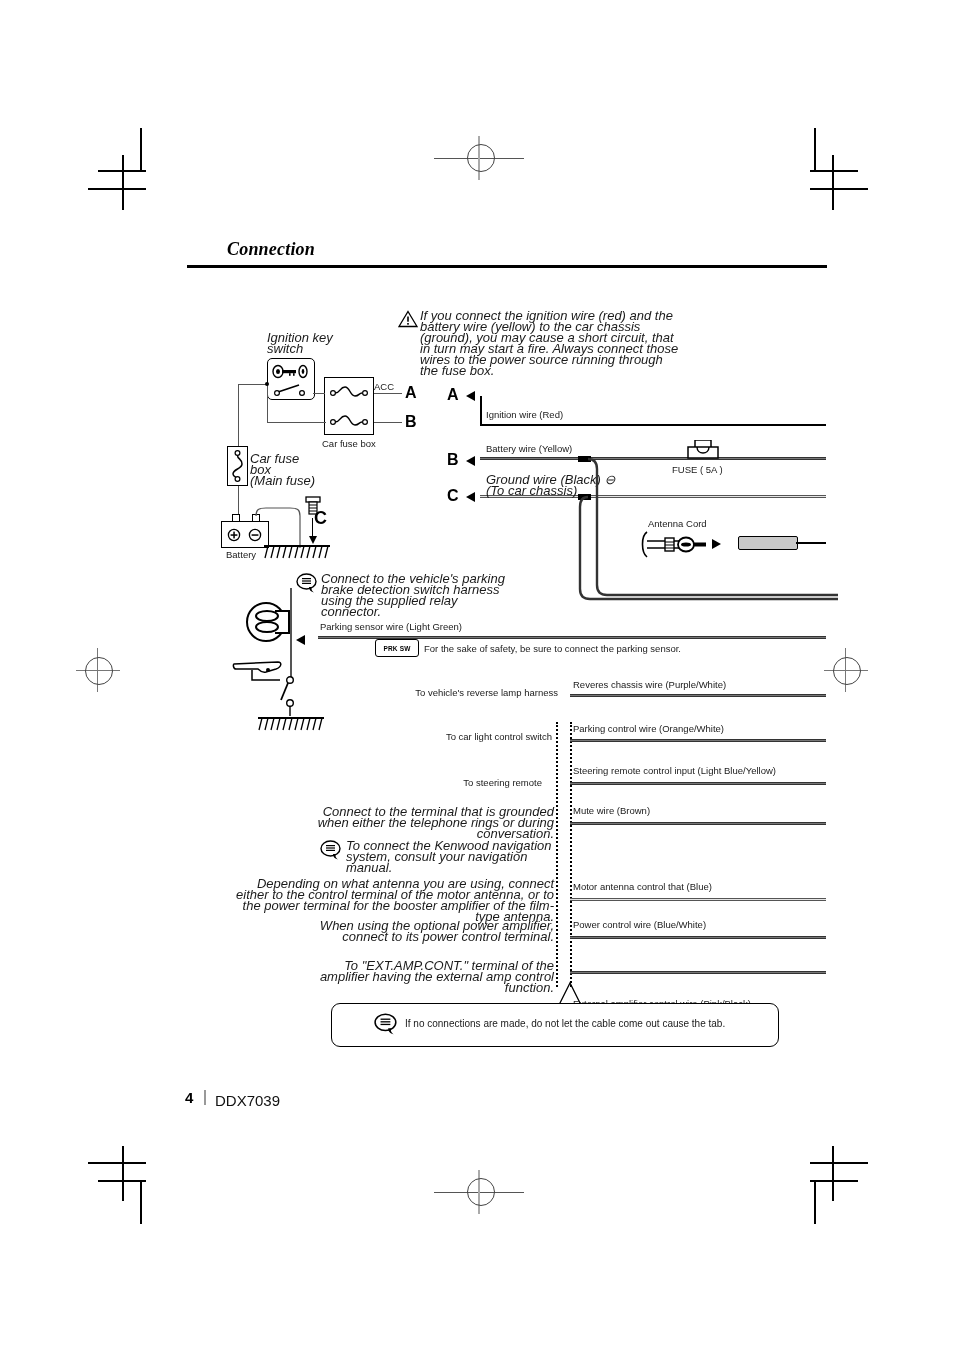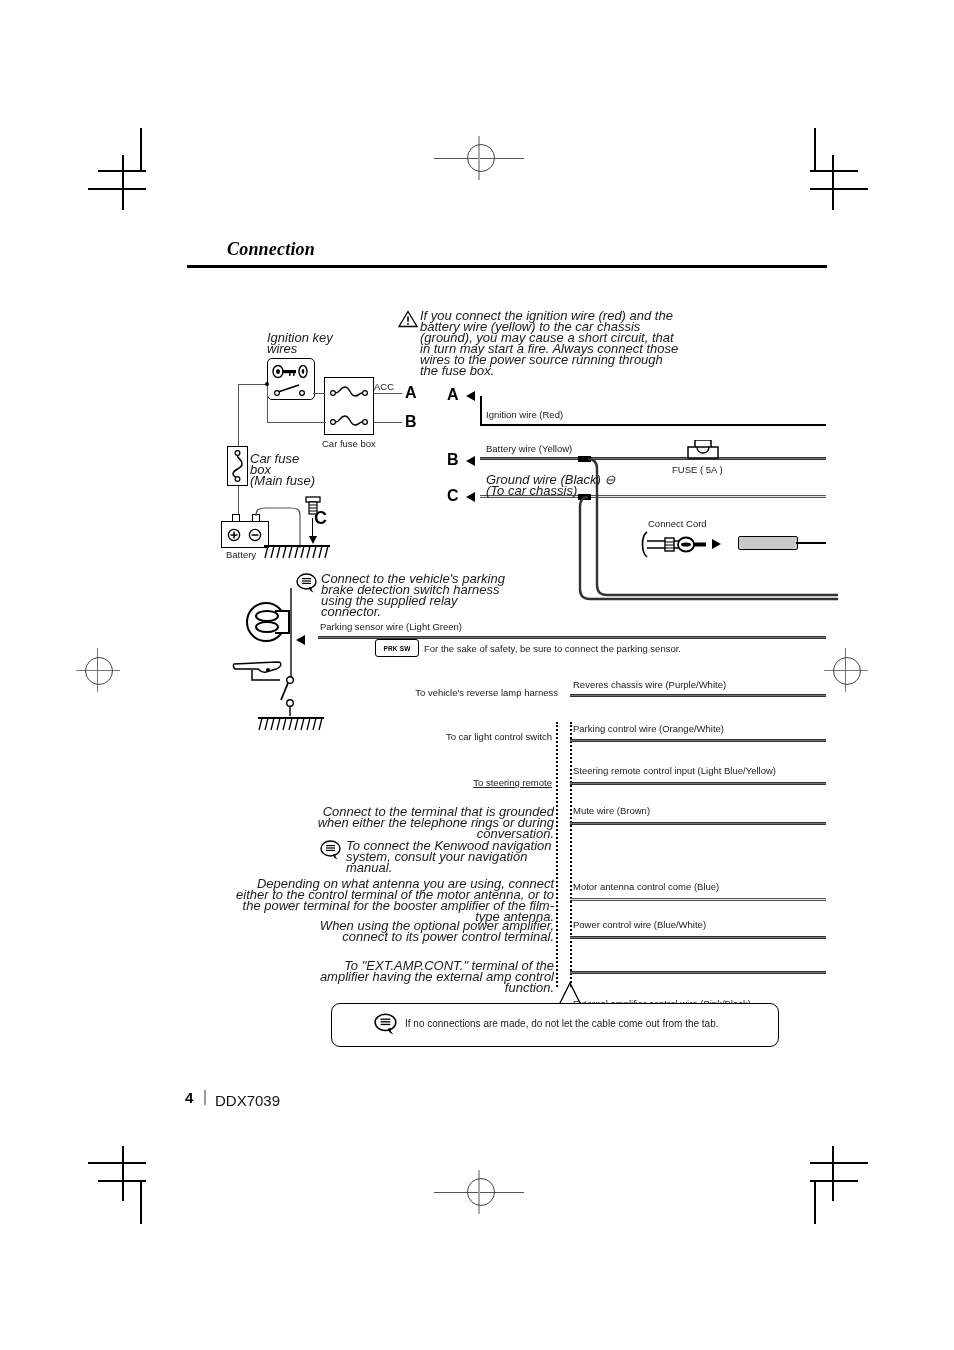--- a/index.html
+++ b/index.html
@@ -93,21 +93,21 @@
 <div class="abs" id="title-rule" style="left:187px;top:265px;width:640px;"></div>
 
 <svg class="abs" style="left:398px;top:310px;" width="20" height="18" viewBox="0 0 20 18">
   <polygon points="10,1.5 19,16.5 1,16.5" fill="none" stroke="#000" stroke-width="1.3"></polygon>
   <rect x="9.2" y="6.5" width="1.6" height="5.2" fill="#000"></rect>
   <rect x="9.2" y="13" width="1.6" height="1.7" fill="#000"></rect>
 </svg>
 <div class="abs txt" style="left:420px;top:310px;width:262px;">If you connect the ignition wire (red) and the battery wire (yellow) to the car chassis (ground), you may cause a short circuit, that in turn may start a fire. Always connect those wires to the power source running through the fuse box.</div>
 
 <div class="abs txt" style="left:267px;top:332px;width:90px;">Ignition key
-wires</div>
+switch</div>
 
 <div class="box" style="left:267px;top:358px;width:48px;height:42px;border-radius:5px;"></div>
 <svg class="abs" style="left:272px;top:363px;" width="38" height="17" viewBox="0 0 38 17">
   <ellipse cx="6" cy="8.5" rx="5" ry="6" fill="#fff" stroke="#000" stroke-width="1.4"></ellipse>
   <ellipse cx="6" cy="8.5" rx="2" ry="2.6" fill="#000"></ellipse>
   <rect x="10" y="7" width="14" height="3.2" fill="#000"></rect>
   <rect x="17" y="10.2" width="1.6" height="2.6" fill="#000"></rect>
   <rect x="21" y="10.2" width="1.6" height="2.6" fill="#000"></rect>
   <ellipse cx="31" cy="8.5" rx="4" ry="6" fill="#fff" stroke="#000" stroke-width="1.4"></ellipse>
   <ellipse cx="31" cy="8.5" rx="1.3" ry="2.4" fill="#000"></ellipse>
@@ -223,21 +223,21 @@
 <div class="wire lgt" style="left:480px;top:495px;width:346px;"></div>
 <div class="abs txt" style="left:486px;top:474px;width:150px;">Ground wire (Black) ⊖
 (To car chassis)</div>
 <div class="termblk" style="left:578px;top:494px;width:13px;height:6px;"></div>
 
 <svg class="abs" style="left:570px;top:455px;" width="270" height="150" viewBox="0 0 270 150">
   <path d="M18 4 C24 4 27 7 27 14 L27 130 C27 137 30 140 37 140 L268 140" fill="none" stroke="#333" stroke-width="2.4"></path>
   <path d="M18 42 C13 42 10 45 10 52 L10 134 C10 141 13 144 20 144 L268 144" fill="none" stroke="#333" stroke-width="2.4"></path>
 </svg>
 
-<div class="lbl" style="left:648px;top:518px;">Connect Cord</div>
+<div class="lbl" style="left:648px;top:518px;">Antenna Cord</div>
 <svg class="abs" style="left:638px;top:530px;" width="84" height="30" viewBox="0 0 84 30">
   <path d="M9 2 C3 6 3 22 9 27" fill="none" stroke="#000" stroke-width="1.6"></path>
   <line x1="9" y1="11" x2="42" y2="11" stroke="#000" stroke-width="1.4"></line>
   <line x1="9" y1="18" x2="42" y2="18" stroke="#000" stroke-width="1.4"></line>
   <rect x="27" y="8" width="9" height="13" fill="#fff" stroke="#000" stroke-width="1.4"></rect>
   <line x1="27" y1="12" x2="36" y2="12" stroke="#000" stroke-width="1"></line>
   <line x1="27" y1="15" x2="36" y2="15" stroke="#000" stroke-width="1"></line>
   <line x1="27" y1="18" x2="36" y2="18" stroke="#000" stroke-width="1"></line>
   <ellipse cx="48" cy="14.5" rx="8" ry="7" fill="#fff" stroke="#000" stroke-width="1.8"></ellipse>
   <ellipse cx="48" cy="14.5" rx="5" ry="2" fill="#000"></ellipse>
@@ -306,58 +306,58 @@
 <div class="dotline" style="left:556px;top:722px;height:265px;"></div>
 <div class="dotline" style="left:570px;top:722px;height:265px;"></div>
 <svg class="abs" style="left:550px;top:980px;" width="40" height="28" viewBox="0 0 40 28">
   <path d="M8 27 L20 3 L32 27" fill="none" stroke="#000" stroke-width="1.3"></path>
 </svg>
 
 <div class="lbl txt-r" style="left:330px;top:731px;width:222px;">To car light control switch</div>
 <div class="lbl" style="left:573px;top:723px;">Parking control wire (Orange/White)</div>
 <div class="wire gry" style="left:570px;top:739px;width:256px;"></div>
 
-<div class="lbl txt-r" style="left:330px;top:777px;width:222px;text-decoration:underline;">To steering remote</div>
+<div class="lbl txt-r" style="left:320px;top:777px;width:222px;">To steering remote</div>
 <div class="lbl" style="left:573px;top:765px;">Steering remote control input (Light Blue/Yellow)</div>
 <div class="wire gry" style="left:570px;top:782px;width:256px;"></div>
 
 <div class="abs txt txt-r" style="left:310px;top:806px;width:244px;">Connect to the terminal that is grounded when either the telephone rings or during conversation.</div>
 <div class="lbl" style="left:573px;top:805px;">Mute wire (Brown)</div>
 <div class="wire gry" style="left:570px;top:822px;width:256px;"></div>
 
 <svg class="abs" style="left:320px;top:840px;" width="22" height="20" viewBox="0 0 22 20">
   <ellipse cx="10.5" cy="8.5" rx="9.5" ry="7.5" fill="#fff" stroke="#000" stroke-width="1.4"></ellipse>
   <path d="M13 14 C13 17 15 19 18 19.5 C15 17.5 15.5 15.5 15.5 14 Z" fill="#000"></path>
   <g fill="#000">
       <rect x="6" y="5" width="9" height="1.2"></rect>
       <rect x="6" y="7.4" width="9" height="1.2"></rect>
       <rect x="6" y="9.8" width="9" height="1.2"></rect>
     </g>
 </svg>
 <div class="abs txt" style="left:346px;top:840px;width:210px;">To connect the Kenwood navigation system, consult your navigation manual.</div>
 
 <div class="abs txt txt-r" style="left:236px;top:878px;width:318px;">Depending on what antenna you are using, connect either to the control terminal of the motor antenna, or to the power terminal for the booster amplifier of the film-type antenna.</div>
-<div class="lbl" style="left:573px;top:881px;">Motor antenna control come (Blue)</div>
+<div class="lbl" style="left:573px;top:881px;">Motor antenna control that (Blue)</div>
 <div class="wire lgt" style="left:570px;top:898px;width:256px;"></div>
 
 <div class="abs txt txt-r" style="left:310px;top:920px;width:244px;">When using the optional power amplifier, connect to its power control terminal.</div>
 <div class="lbl" style="left:573px;top:919px;">Power control wire (Blue/White)</div>
 <div class="wire gry" style="left:570px;top:936px;width:256px;"></div>
 
 <div class="abs txt txt-r" style="left:310px;top:960px;width:244px;">To "EXT.AMP.CONT." terminal of the amplifier having the external amp control function.</div>
 <div class="lbl" style="left:573px;top:998px;">External amplifier control wire (Pink/Black)</div>
 <div class="wire gry" style="left:570px;top:971px;width:256px;"></div>
 
 <div class="note-box" style="left:331px;top:1003px;width:448px;height:44px;"></div>
 <svg class="abs" style="left:374px;top:1013px;" width="24" height="22" viewBox="0 0 22 20">
   <ellipse cx="10.5" cy="8.5" rx="9.5" ry="7.5" fill="#fff" stroke="#000" stroke-width="1.4"></ellipse>
   <path d="M13 14 C13 17 15 19 18 19.5 C15 17.5 15.5 15.5 15.5 14 Z" fill="#000"></path>
   <g fill="#000">
       <rect x="6" y="5" width="9" height="1.2"></rect>
       <rect x="6" y="7.4" width="9" height="1.2"></rect>
       <rect x="6" y="9.8" width="9" height="1.2"></rect>
     </g>
 </svg>
-<div class="lbl" style="left:405px;top:1018px;font-size:10px;">If no connections are made, do not let the cable come out from the tab.</div>
+<div class="lbl" style="left:405px;top:1018px;font-size:10px;">If no connections are made, do not let the cable come out cause the tab.</div>
 
 <div class="abs" id="folio-num" style="left:185px;top:1089px;">4</div>
 <div class="abs" id="folio-bar" style="left:204px;top:1090px;"></div>
 <div class="abs" id="folio-model" style="left:215px;top:1092px;">DDX7039</div>
 
 </body></html>

